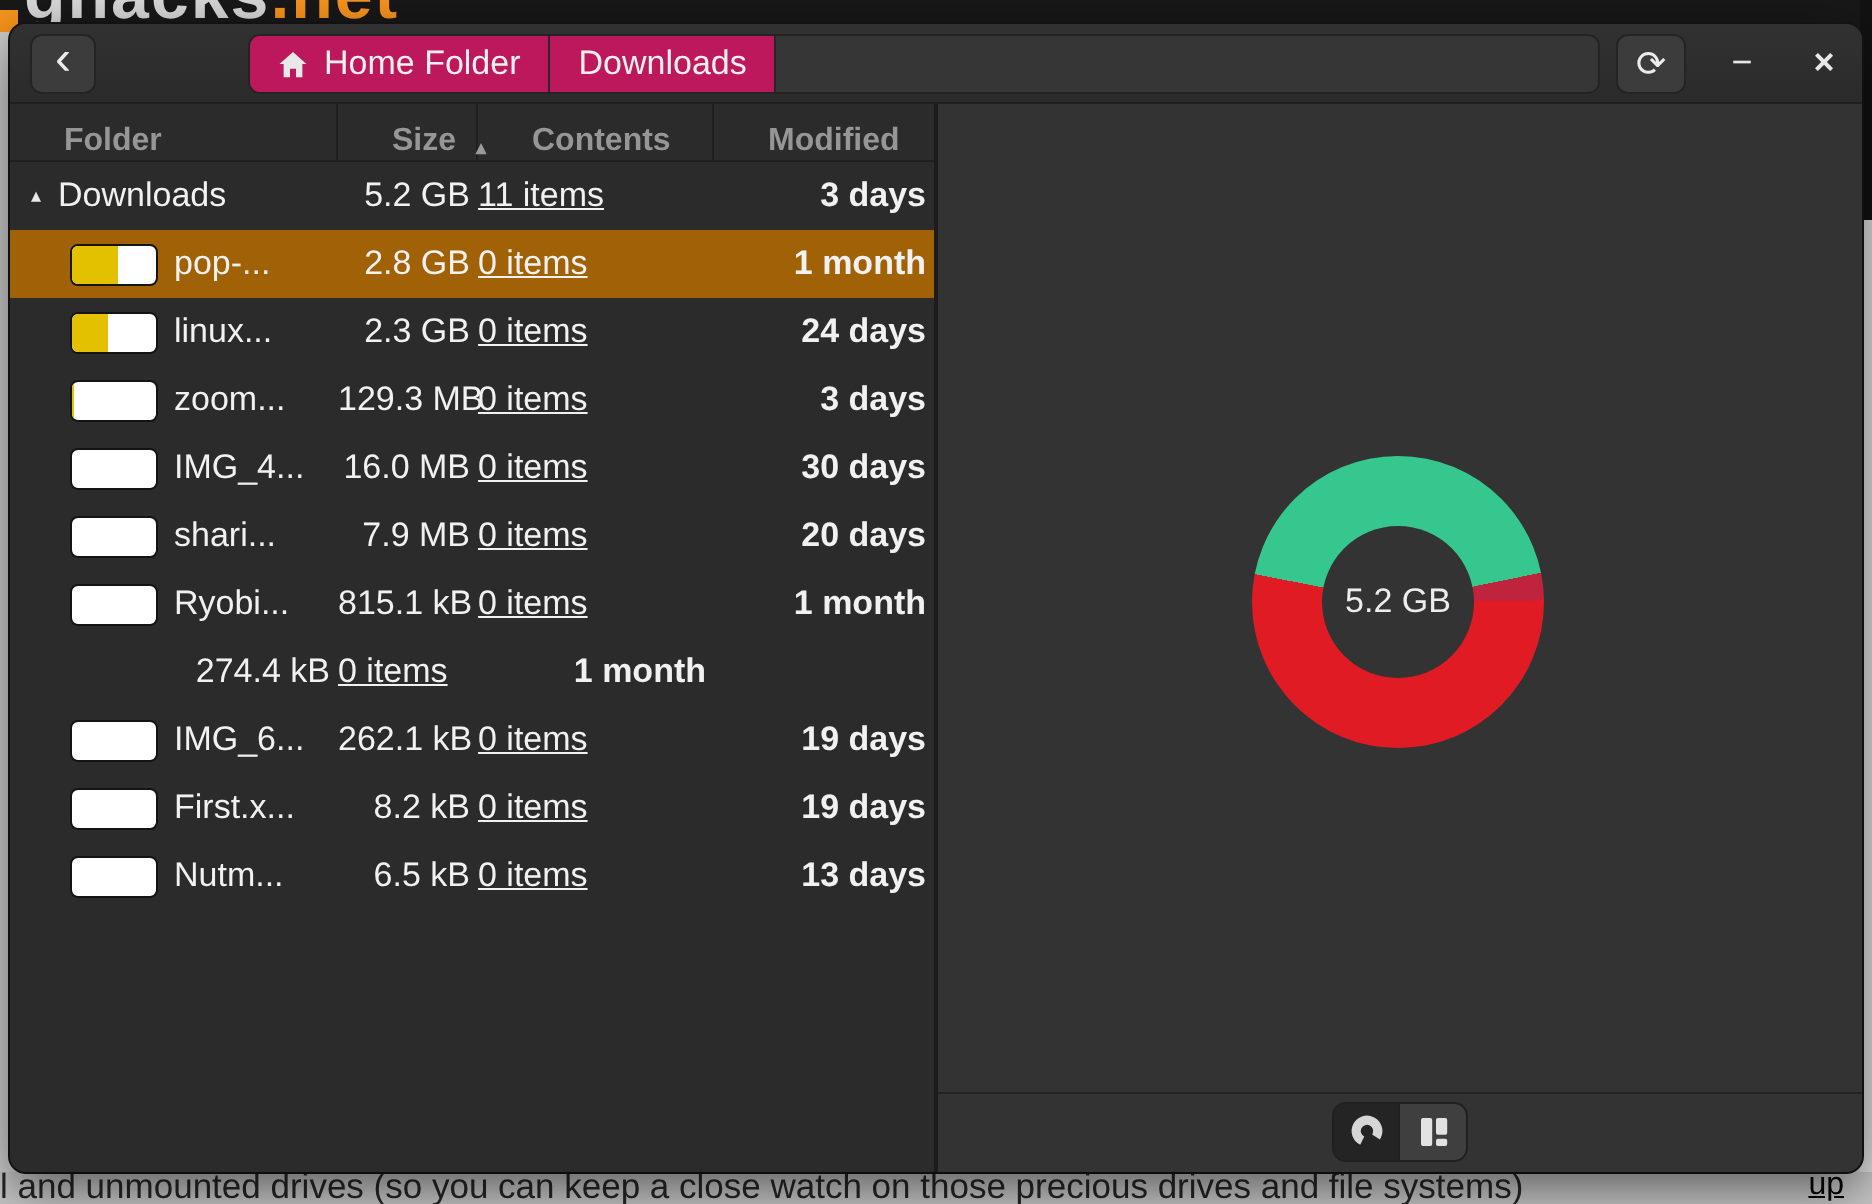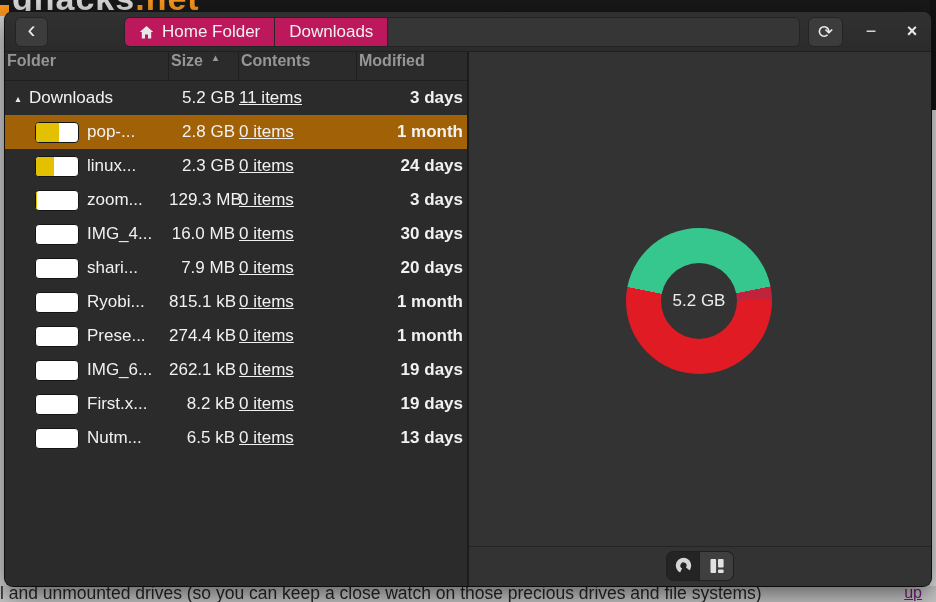--- a/index.html
+++ b/index.html
@@ -11,21 +11,21 @@
   }
   
   .page-topband{position:absolute;left:0;top:0;width:936px;height:16px;background:#181818;overflow:hidden;}
   .page-logo{position:absolute;left:12px;top:-21px;font-size:34px;font-weight:700;letter-spacing:1px;color:#d8d8d8;white-space:nowrap;}
   .page-logo .net{color:#f7941d;}
   .logo-fragment{position:absolute;left:0;top:5px;width:9px;height:11px;background:#f7941d;}
   .page-rightstrip{position:absolute;right:0;top:0;width:6px;height:602px;background:#dedede;}
   .page-rightstrip .dark{position:absolute;top:0;left:0;width:6px;height:110px;background:#121212;}
   .page-bottomband{position:absolute;left:0;top:586px;width:936px;height:16px;background:#c6c6c6;overflow:hidden;}
   .page-bottomtext{position:absolute;left:0;top:-3px;font-size:17.5px;color:#262626;white-space:nowrap;}
-  .page-uplink{position:absolute;right:14px;top:-2px;font-size:16px;color:#701a75;text-decoration:underline;}
+  .page-uplink{position:absolute;right:14px;top:-2px;font-size:16px;color:#000000;text-decoration:underline;}
 
   
   .window{
     position:absolute;left:5px;top:12px;width:926px;height:574px;
     background:#2b2b2b;border-radius:8px;
     box-shadow:0 8px 26px rgba(0,0,0,.55), 0 0 0 1px #161616;
   }
   .titlebar{
     position:absolute;left:0;top:0;right:0;height:39px;
     background:linear-gradient(#313131,#2b2b2b);
@@ -61,21 +61,21 @@
   .left-pane{width:462px;background:#2b2b2b;position:relative;}
   .pane-divider{width:2px;background:#1c1c1c;}
   .right-pane{flex:1;background:#333333;position:relative;}
 
   
   .thead{
     display:grid;grid-template-columns:164px 70px 118px 1fr;
     height:28px;align-items:center;border-bottom:1px solid #1f1f1f;
     color:#969696;font-weight:700;font-size:16px;
   }
-  .thead .th{height:100%;display:flex;align-items:flex-start;border-right:1px solid #1f1f1f;padding:0 0 0 2px;box-sizing:border-box;}
+  .thead .th{height:100%;display:flex;align-items:flex-end;border-right:1px solid #1f1f1f;padding:0 0 0 27px;box-sizing:border-box;}
   .thead .th:last-child{border-right:none;}
   .sort-arrow{font-size:10px;margin-left:10px;color:#9a9a9a;}
   .row{
     display:grid;grid-template-columns:164px 70px 118px 1fr;
     height:34px;align-items:center;color:#f1f1f1;font-size:17px;
   }
   .row.selected{background:#a16207;}
   .cell{white-space:nowrap;}
   .cell.folder{display:flex;align-items:center;padding-left:6px;overflow:hidden;}
   .cell.num{text-align:right;padding-right:4px;}
@@ -244,26 +244,20 @@
               <span class="sizebar">
                 <span class="fill" style="width: 0%; background: rgb(227, 192, 0);"></span>
               </span>
               <span class="fname">Ryobi...</span>
             </div>
             <div class="cell num">815.1 kB</div>
             <div class="cell contents">0 items</div>
             <div class="cell modified">1 month</div>
           </div>
           <div class="row">
-            <div class="cell folder">
-              <span class="sizebar">
-                <span class="fill" style="width: 0%; background: rgb(227, 192, 0);"></span>
-              </span>
-              <span class="fname">Prese...</span>
-            </div>
             <div class="cell num">274.4 kB</div>
             <div class="cell contents">0 items</div>
             <div class="cell modified">1 month</div>
           </div>
           <div class="row">
             <div class="cell folder">
               <span class="sizebar">
                 <span class="fill" style="width: 0%; background: rgb(227, 192, 0);"></span>
               </span>
               <span class="fname">IMG_6...</span>

